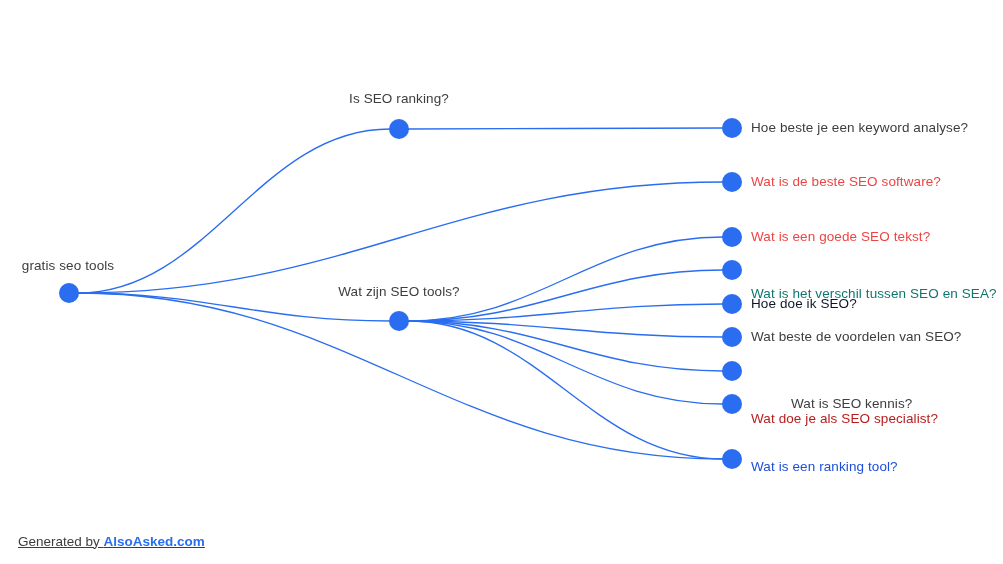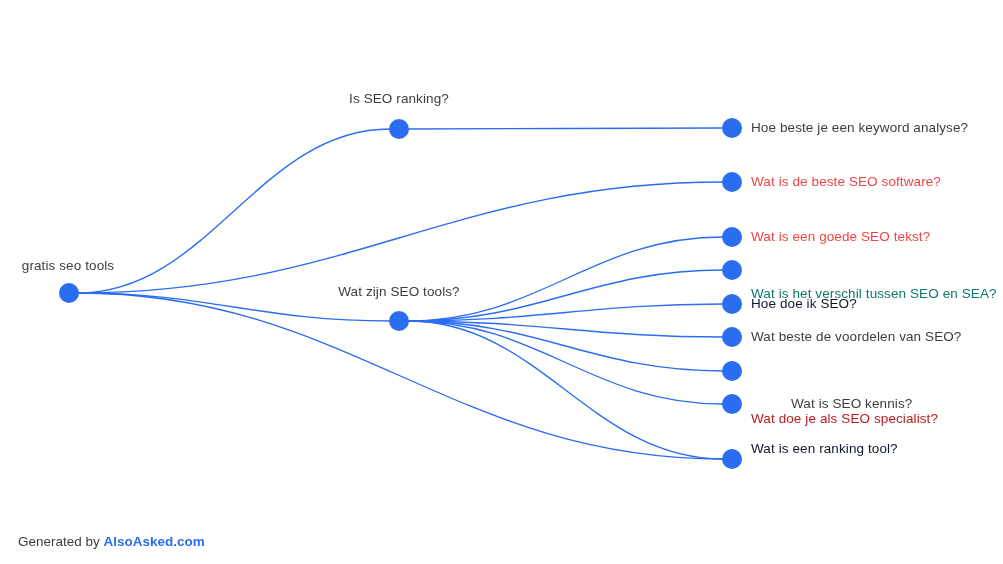--- a/index.html
+++ b/index.html
@@ -52,20 +52,21 @@
     transform: translate(-50%, -100%);
   }
   #footer {
     position: absolute;
     left: 18px;
     bottom: 16px;
     font-size: 13.5px;
     color: #3d3d3d;
     line-height: 1;
     white-space: nowrap;
+    text-decoration: underline;
   }
   #footer .brand {
     color: #2a6df0;
     font-weight: bold;
   }
 </style>
 </head>
 <body>
 
 <div id="canvas">
@@ -100,19 +101,19 @@
       <div class="node-label label-right" style="left: 751px; top: 270px; color: #0f766e; margin-top: 24px;">Wat is het verschil tussen SEO en SEA?</div>
       <div class="node-dot" style="left: 732px; top: 304px; width: 20px; height: 20px; background: rgb(42, 109, 240);"></div>
       <div class="node-label label-right" style="left: 751px; top: 304px; color: #0f172a;">Hoe doe ik SEO?</div>
       <div class="node-dot" style="left: 732px; top: 337px; width: 20px; height: 20px; background: rgb(42, 109, 240);"></div>
       <div class="node-label label-right" style="left: 751px; top: 337px; color: rgb(61, 61, 61);">Wat beste de voordelen van SEO?</div>
       <div class="node-dot" style="left: 732px; top: 371px; width: 20px; height: 20px; background: rgb(42, 109, 240);"></div>
       <div class="node-label label-right" style="left: 751px; top: 371px; color: #b91c1c; margin-top: 48px;">Wat doe je als SEO specialist?</div>
       <div class="node-dot" style="left: 732px; top: 404px; width: 20px; height: 20px; background: rgb(42, 109, 240);"></div>
       <div class="node-label label-right" style="left: 751px; top: 404px; color: rgb(61, 61, 61); margin-left: 40px;">Wat is SEO kennis?</div>
       <div class="node-dot" style="left: 732px; top: 459px; width: 20px; height: 20px; background: rgb(42, 109, 240);"></div>
-      <div class="node-label label-right" style="left: 751px; top: 449px; color: #0f172a;">Wat is een ranking tool?</div>
+      <div class="node-label label-right" style="left: 751px; top: 467px; color: #1d4ed8;">Wat is een ranking tool?</div>
     </div>
 </div>
 
 <div id="footer">
   <span>Generated by </span><span class="brand">AlsoAsked.com</span>
 </div>
 
 </body></html>

